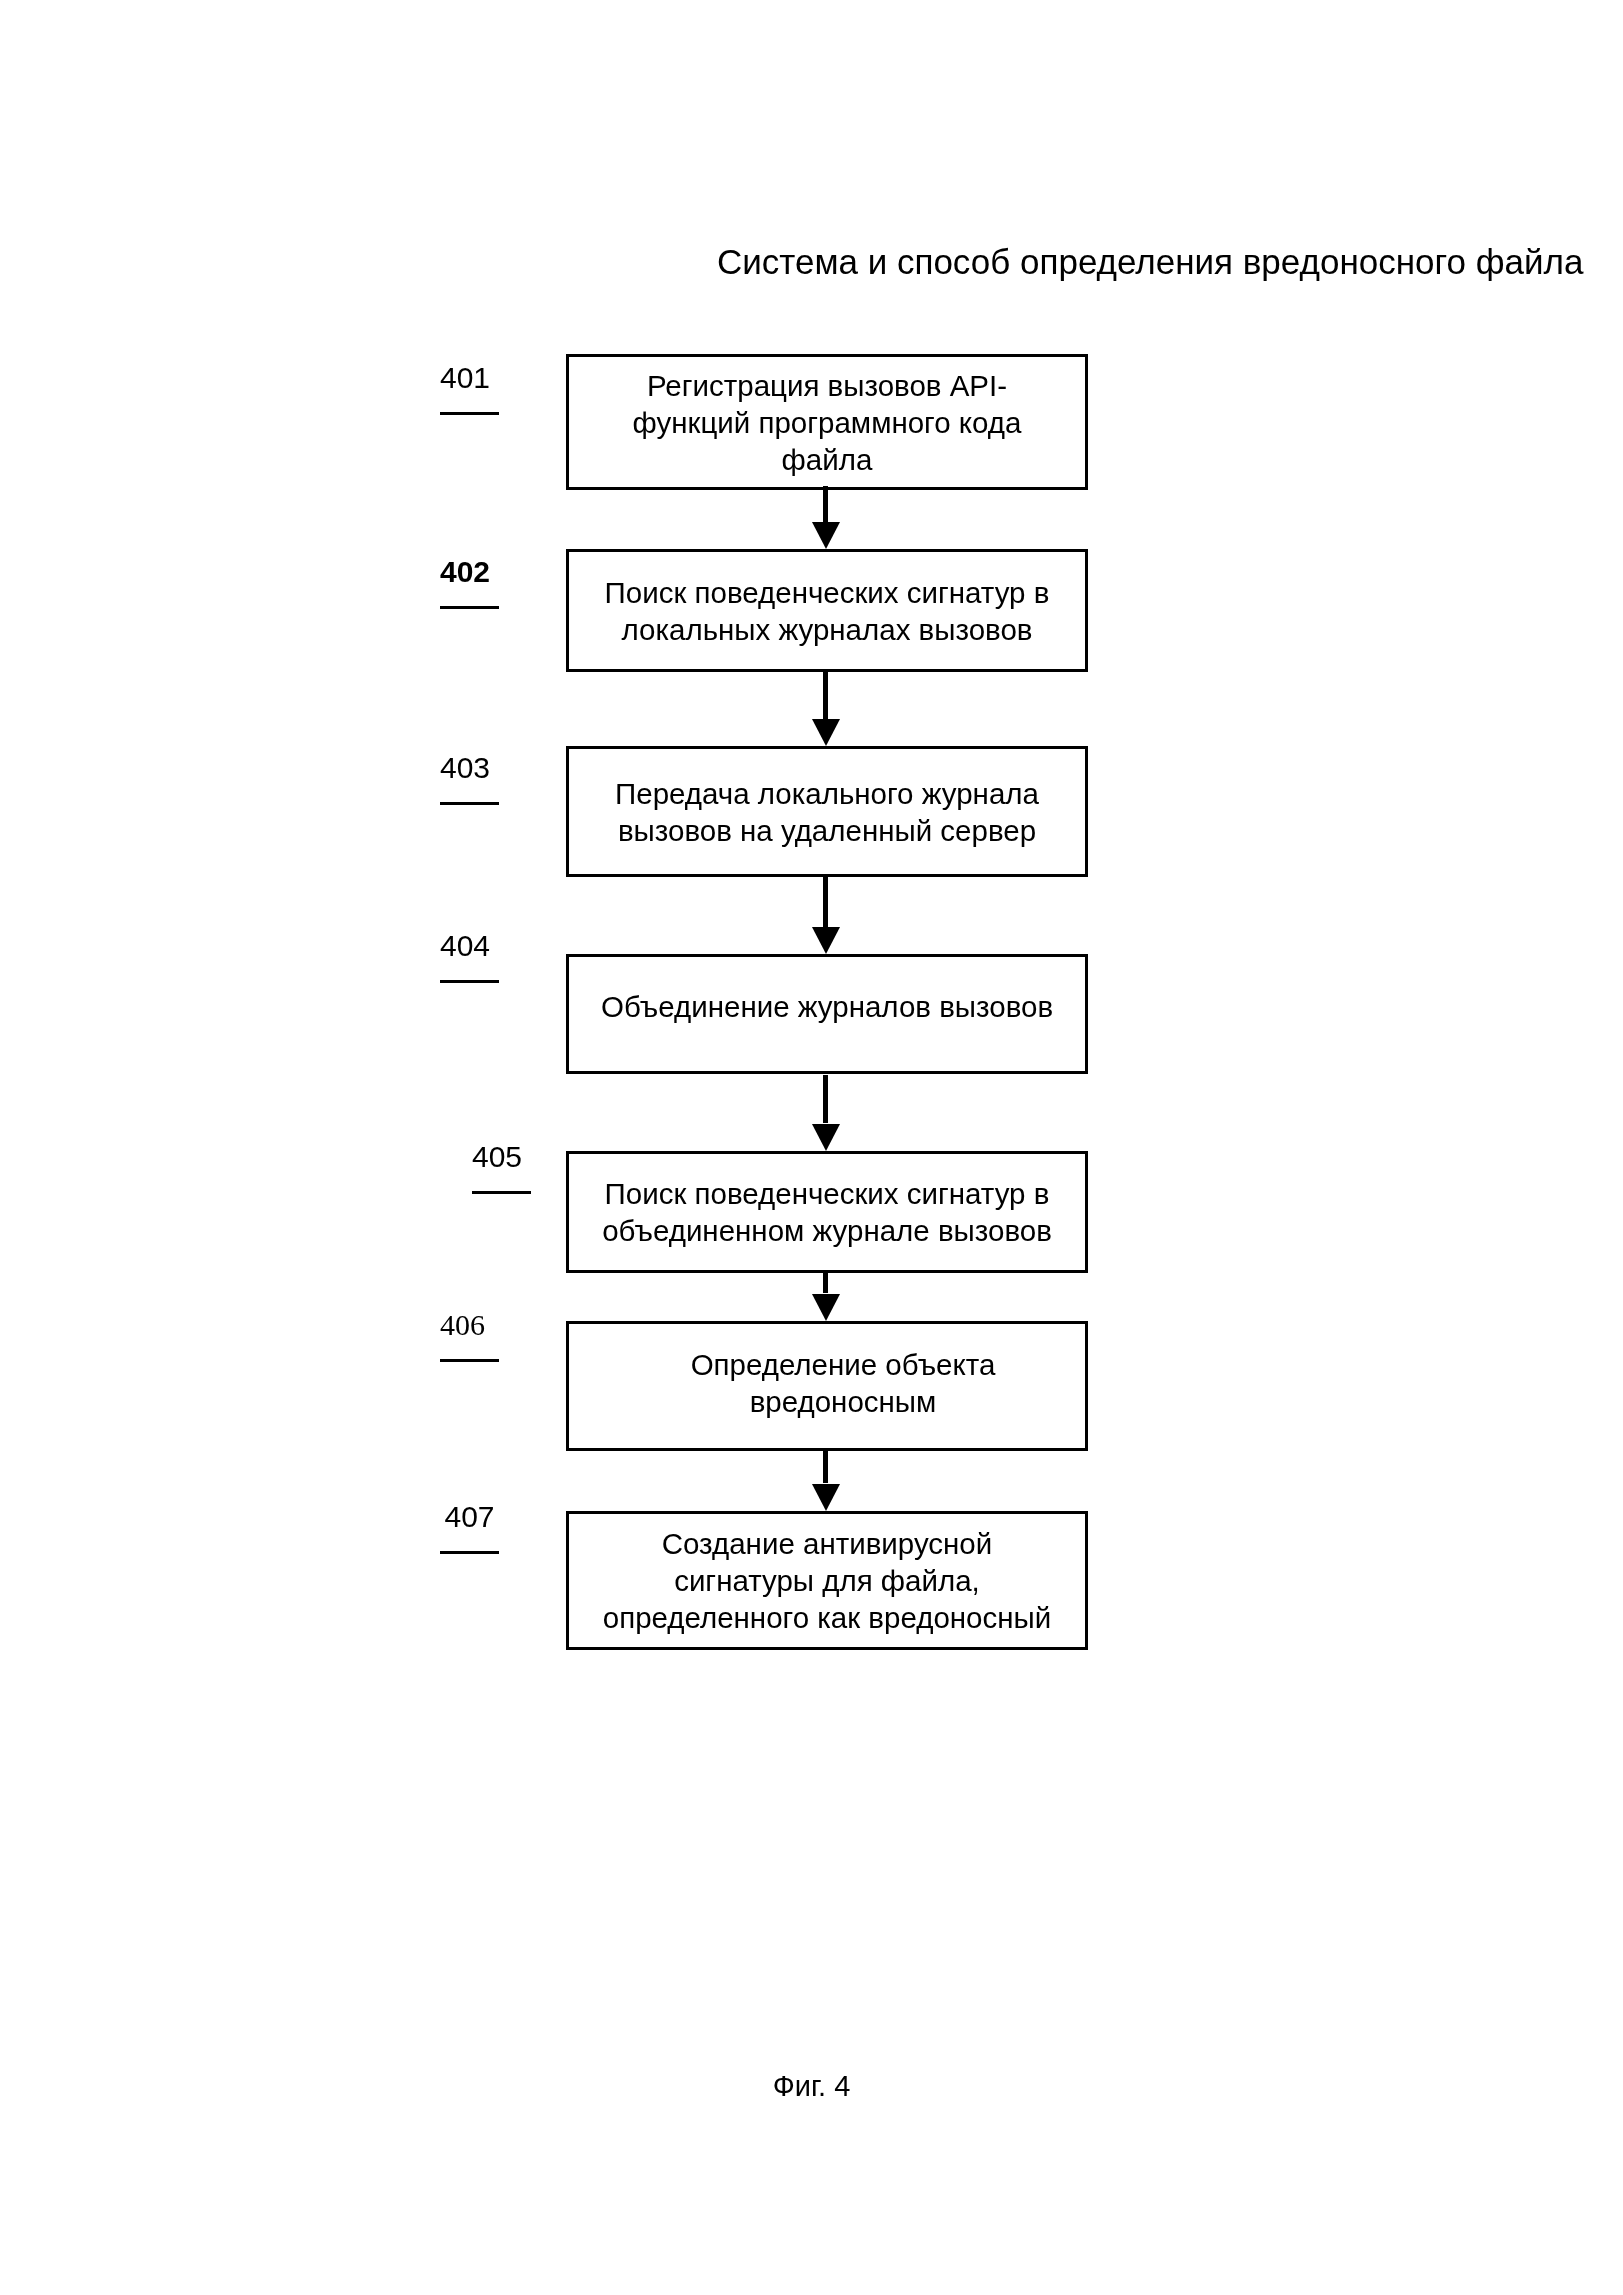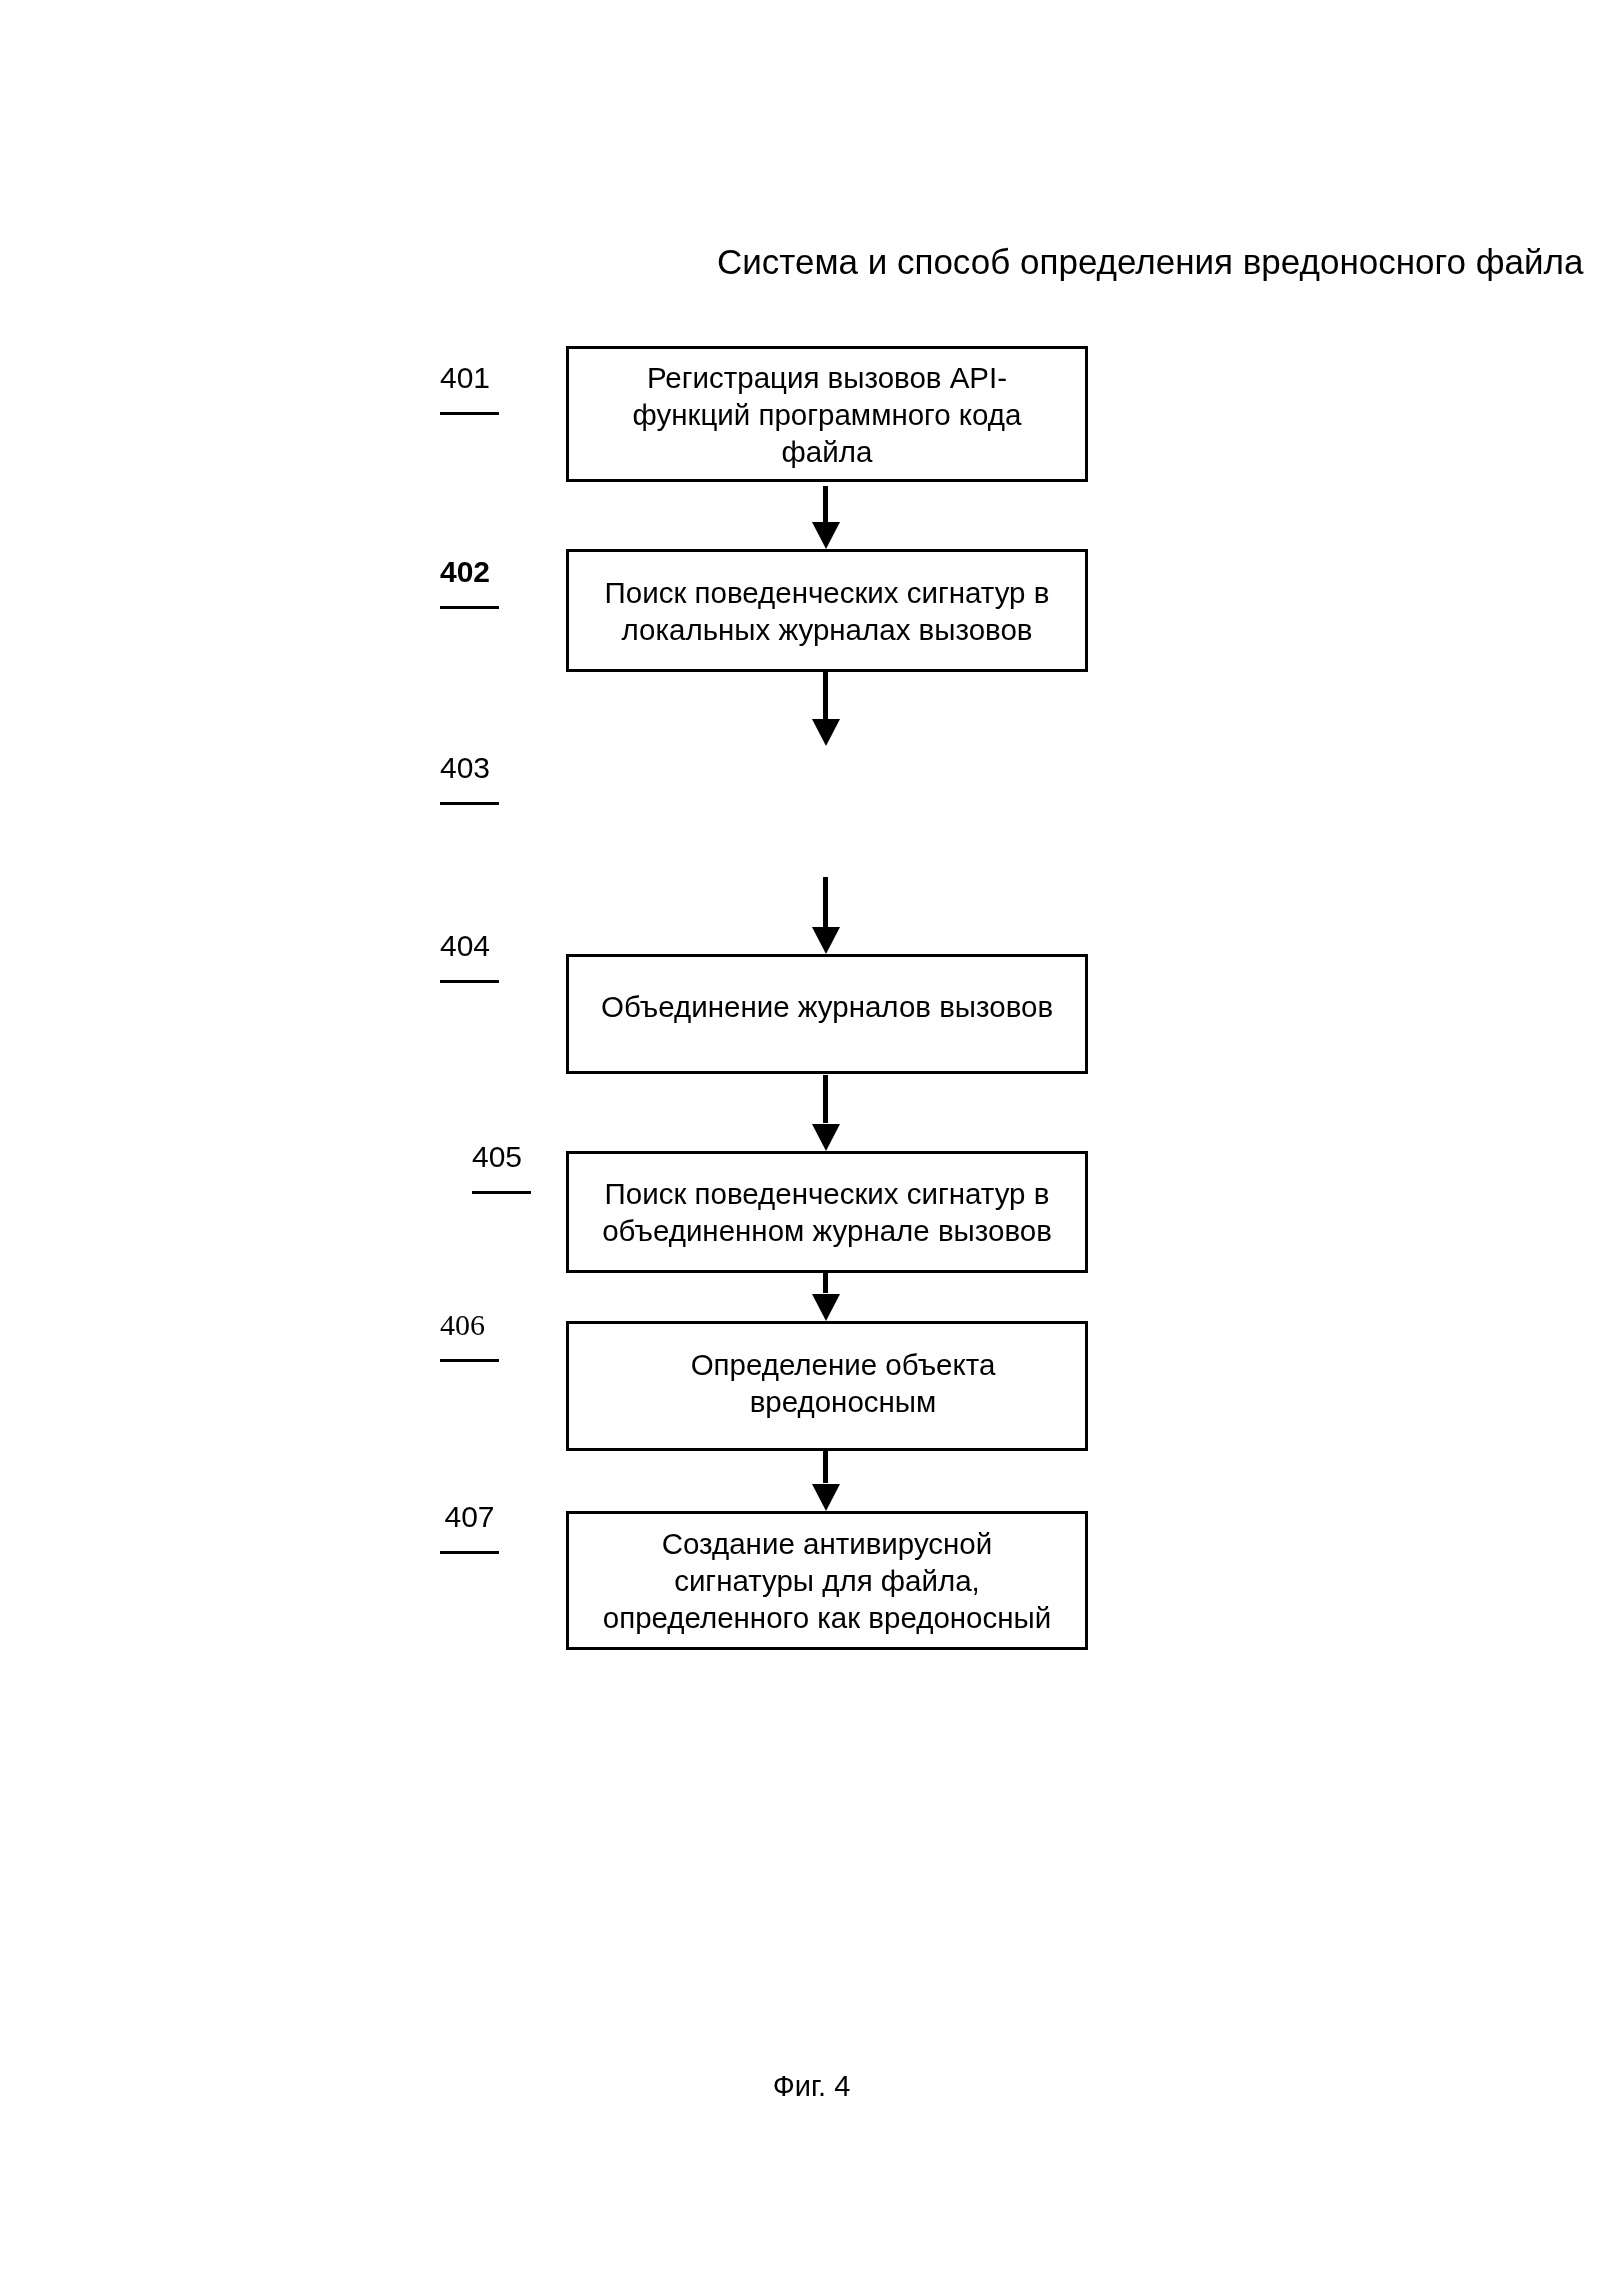--- a/index.html
+++ b/index.html
@@ -50,21 +50,21 @@
 
   .step-text {
     font-size: 29.5px;
     line-height: 37px;
     text-align: center;
     white-space: pre-line;
     padding: 0 9.2px;
   }
 
   
-  .step-401 { top: 346px;  height: 136px; }
+  .step-401 { top: 354px;  height: 136px; }
   .step-402 { top: 549px;  height: 123px; }
   .step-403 { top: 746px; height: 131px; }
   .step-404 { top: 954px; height: 120px; }
   .step-405 { top: 1151px; height: 122px; }
   .step-406 { top: 1321px; height: 130px; padding-left: 32px; }
   .step-407 { top: 1511px; height: 139px; }
 
   
   .step-404 .step-text { transform: translateY(-7.9px); }
   .step-406 .step-text { transform: translateY(-2.6px); }
@@ -148,20 +148,24 @@
   <div class="ref ref-402">402</div>
   <div class="step step-402">
     <div class="step-text">Поиск поведенческих сигнатур в
 локальных журналах вызовов</div>
   </div>
 
   <div class="connector conn-2"></div>
   <div class="arrowhead head-2"></div>
 
   <div class="ref ref-403">403</div>
+  <div class="step step-403">
+    <div class="step-text">Передача локального журнала
+вызовов на удаленный сервер</div>
+  </div>
 
   <div class="connector conn-3"></div>
   <div class="arrowhead head-3"></div>
 
   <div class="ref ref-404">404</div>
   <div class="step step-404">
     <div class="step-text">Объединение журналов вызовов</div>
   </div>
 
   <div class="connector conn-4"></div>

